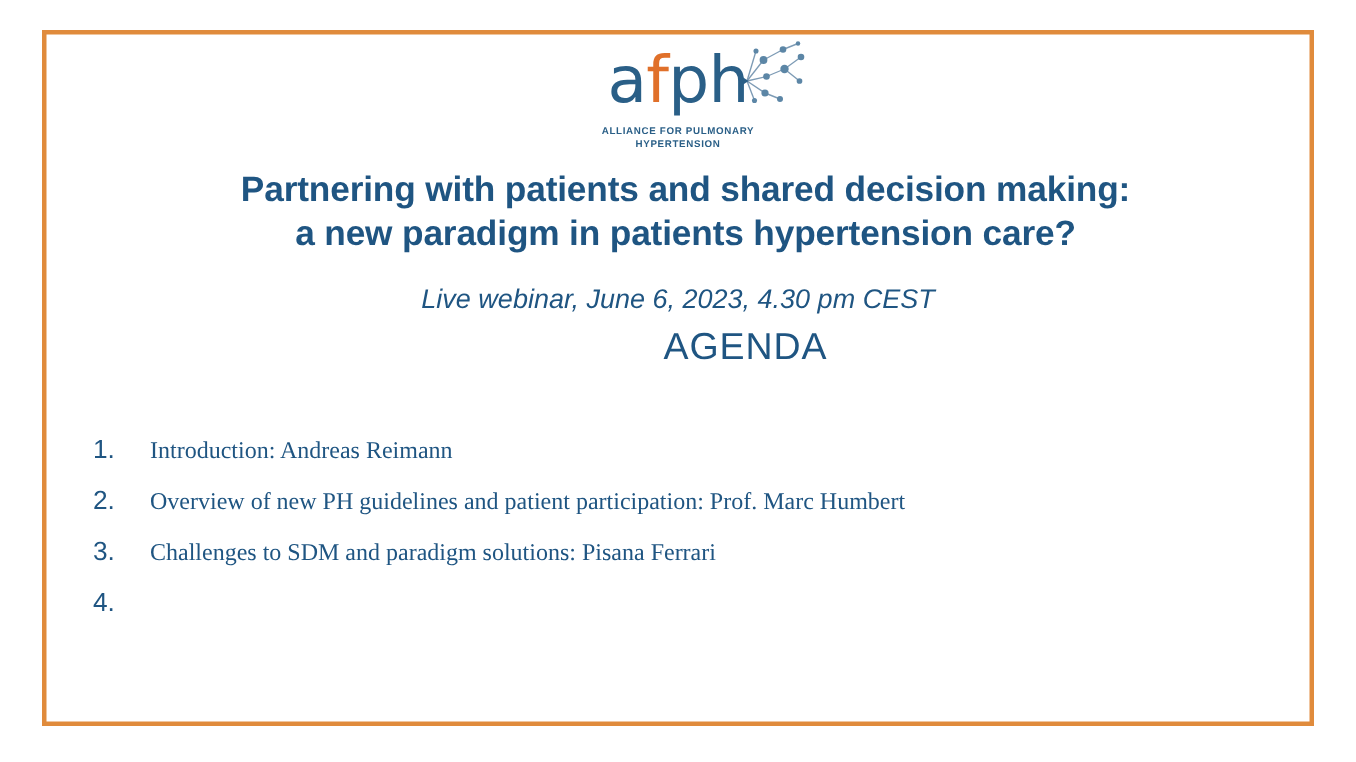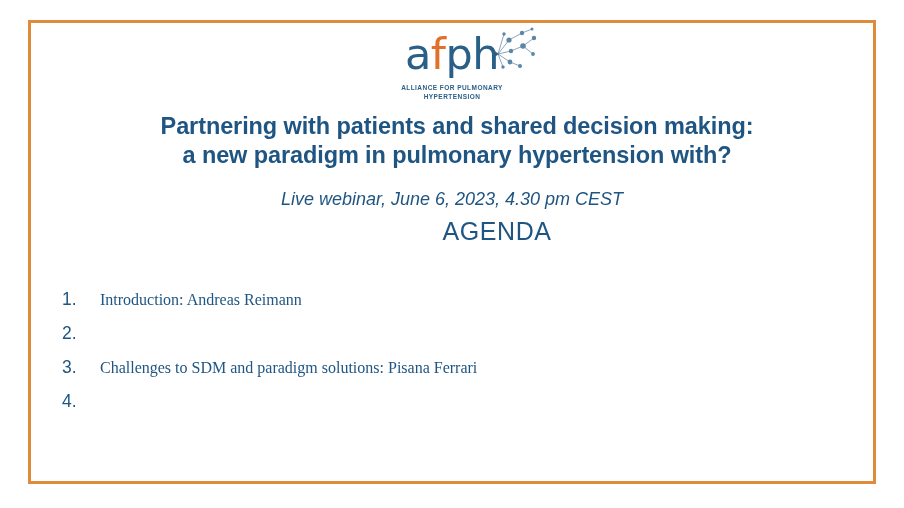--- a/index.html
+++ b/index.html
@@ -191,33 +191,34 @@
       </svg>
     </div>
     <div id="logo-tagline">
       <span class="tag-line">ALLIANCE FOR PULMONARY</span>
       <span class="tag-line">HYPERTENSION</span>
     </div>
   </div>
 
   <div id="title-block">
     <span class="title-line">Partnering with patients and shared decision making:</span>
-    <span class="title-line">a new paradigm in pulmonary hypertension with?</span>
+    <span class="title-line">a new paradigm in patients hypertension care?</span>
     <span id="subtitle">Live webinar, June 6, 2023, 4.30 pm CEST</span>
   </div>
 
   <div id="agenda-heading">AGENDA</div>
 
   <div id="agenda-list">
     <div class="agenda-item">
       <span class="agenda-number">1.</span>
       <span class="agenda-text">Introduction: Andreas Reimann</span>
     </div>
     <div class="agenda-item">
       <span class="agenda-number">2.</span>
+      <span class="agenda-text">Overview of new PH guidelines and patient participation: Prof. Marc Humbert</span>
     </div>
     <div class="agenda-item">
       <span class="agenda-number">3.</span>
       <span class="agenda-text">Challenges to SDM and paradigm solutions: Pisana Ferrari</span>
     </div>
     <div class="agenda-item">
       <span class="agenda-number">4.</span>
     </div>
   </div>
 

